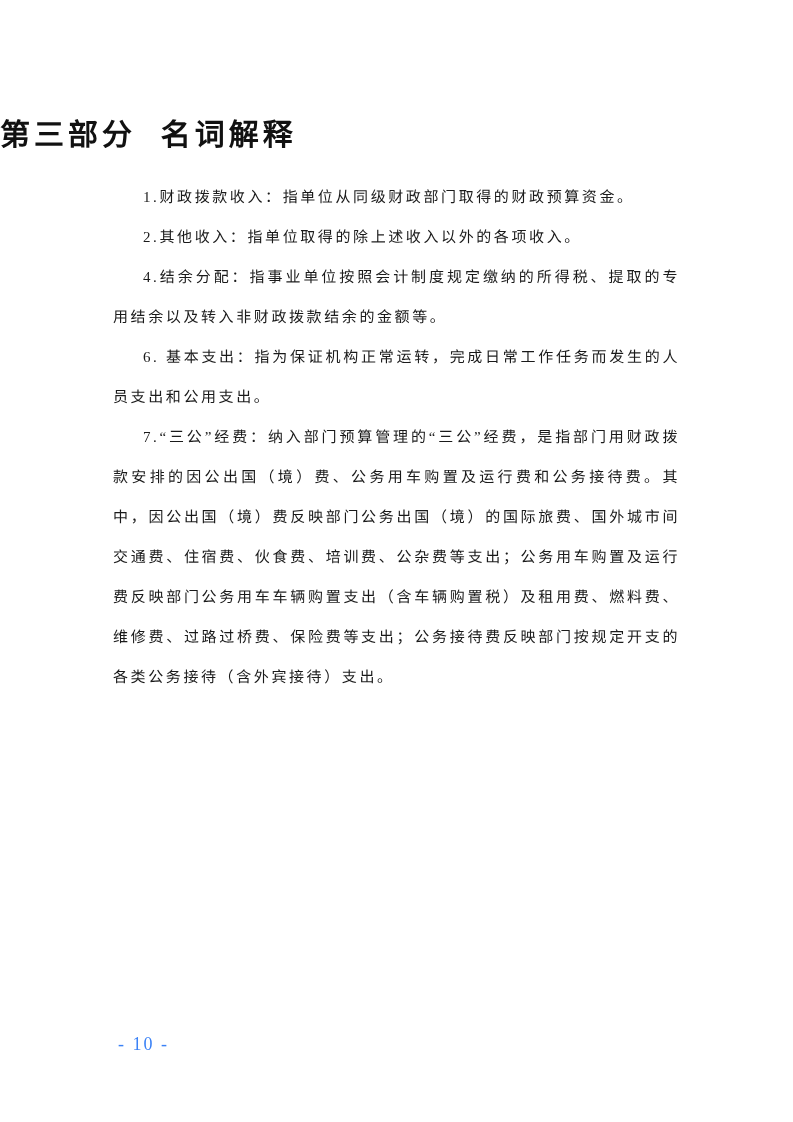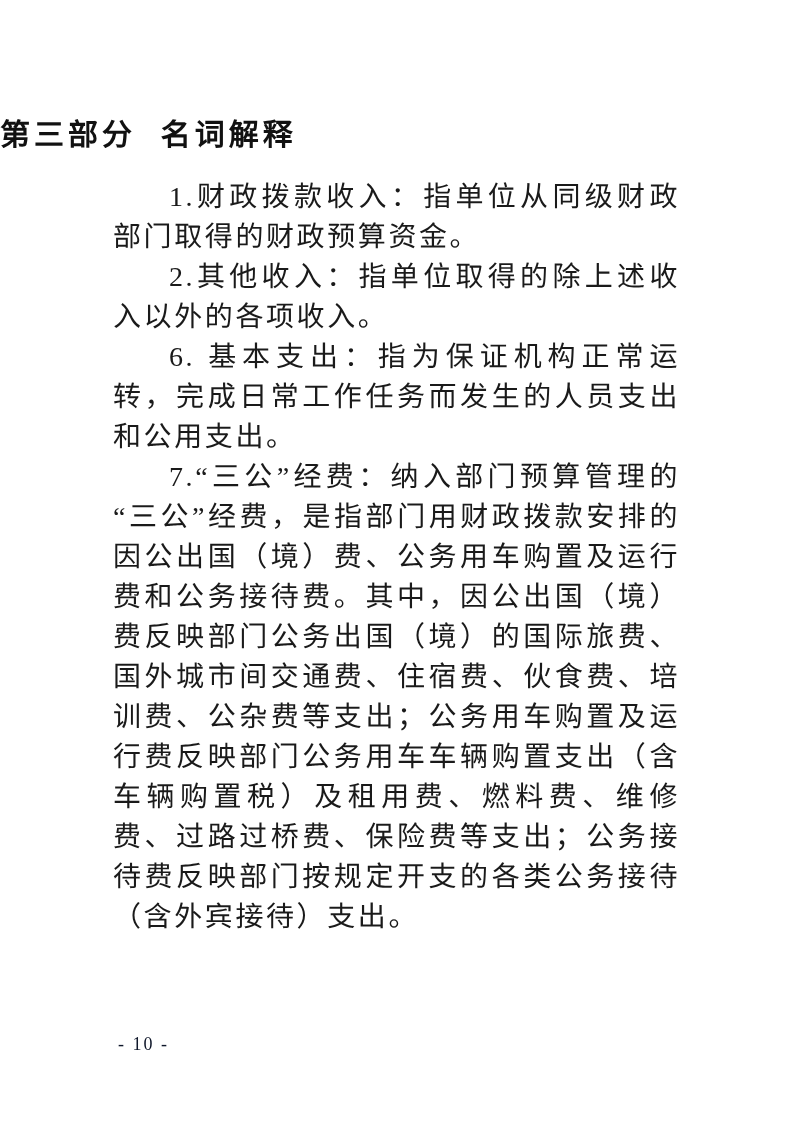--- a/index.html
+++ b/index.html
@@ -30,48 +30,49 @@
     white-space: pre;
   }
   .doc-body {
     position: absolute;
     top: 177px;
     left: 113px;
     width: 567px;
   }
   .doc-body p {
     margin: 0;
-    font-size: 28px;
+    font-size: 15px;
     line-height: 40px;
     letter-spacing: 2.6px;
     text-align: justify;
     text-justify: inter-ideograph;
     text-indent: 2em;
     color: #1a1a1a;
     word-break: break-all;
   }
   .page-footer {
     position: absolute;
     top: 1034px;
     left: 118px;
     font-size: 18px;
     letter-spacing: 2px;
-    color: #0f172a;
+    color: #3b82f6;
     font-family: "Liberation Serif", "DejaVu Serif", serif;
   }
 </style>
 </head>
 <body>
 
 <div class="page">
 
   <h1 class="doc-title">第三部分  名词解释</h1>
 
   <div class="doc-body">
     <p>1.财政拨款收入：指单位从同级财政部门取得的财政预算资金。</p>
     <p>2.其他收入：指单位取得的除上述收入以外的各项收入。</p>
+    <p>4.结余分配：指事业单位按照会计制度规定缴纳的所得税、提取的专用结余以及转入非财政拨款结余的金额等。</p>
     <p>6. 基本支出：指为保证机构正常运转，完成日常工作任务而发生的人员支出和公用支出。</p>
     <p>7.“三公”经费：纳入部门预算管理的“三公”经费，是指部门用财政拨款安排的因公出国（境）费、公务用车购置及运行费和公务接待费。其中，因公出国（境）费反映部门公务出国（境）的国际旅费、国外城市间交通费、住宿费、伙食费、培训费、公杂费等支出；公务用车购置及运行费反映部门公务用车车辆购置支出（含车辆购置税）及租用费、燃料费、维修费、过路过桥费、保险费等支出；公务接待费反映部门按规定开支的各类公务接待（含外宾接待）支出。</p>
   </div>
 
   <div class="page-footer">- 10 -</div>
 
 </div>
 
 </body></html>

